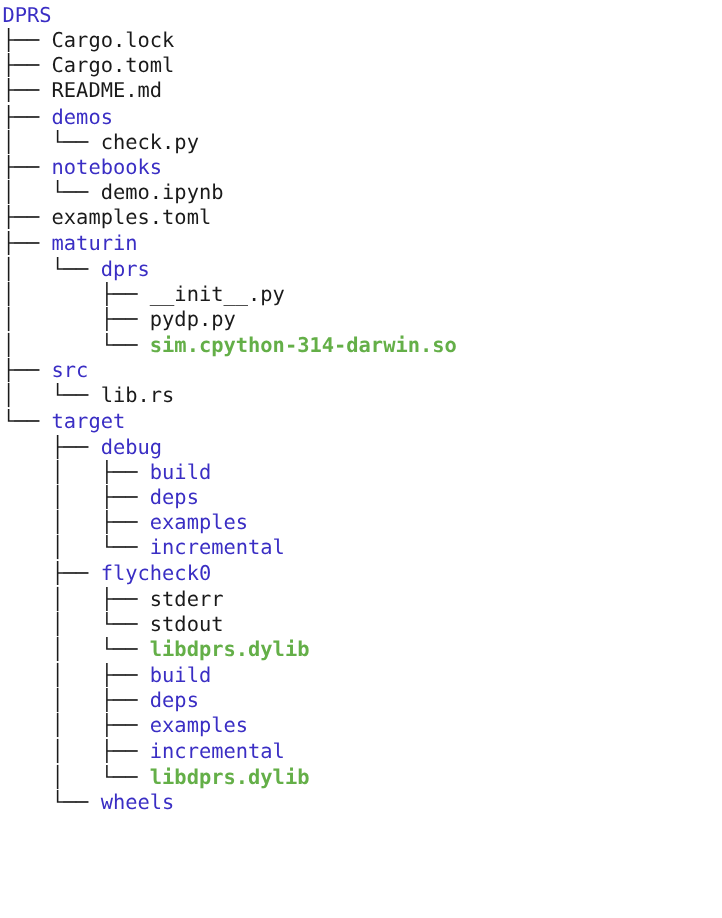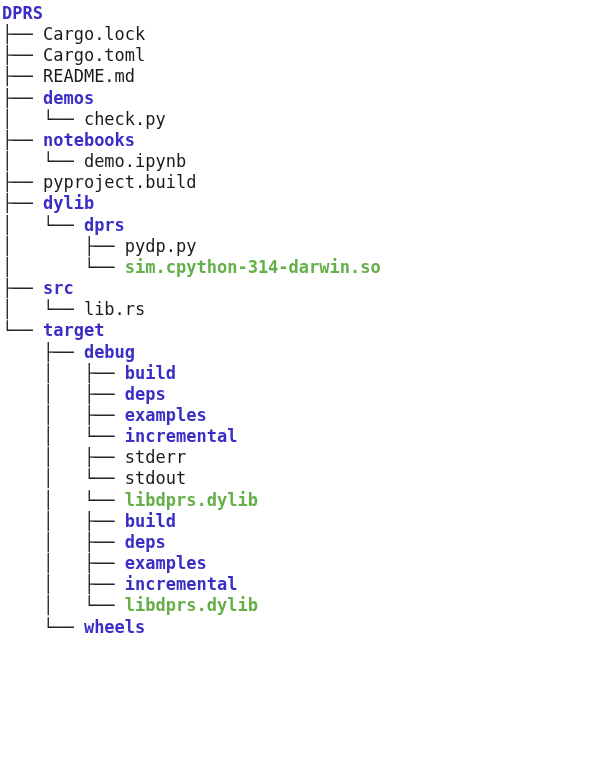--- a/index.html
+++ b/index.html
@@ -30,21 +30,21 @@
   .tree-line {
     white-space: pre;
     height: 21.17px;
   }
   .prefix {
     color: var(--text);
     font-weight: normal;
   }
   .name-directory {
     color: var(--dir);
-    font-weight: bold;
+    font-weight: normal;
   }
   .name-file {
     color: var(--text);
     font-weight: normal;
     text-align: center;
   }
   .name-binary {
     color: var(--bin);
     font-weight: bold;
   }
@@ -54,33 +54,35 @@
 
 <div class="tree">
     <div class="tree-line"><span class="prefix"></span><span class="name-directory">DPRS</span></div>
     <div class="tree-line"><span class="prefix">├── </span><span class="name-file">Cargo.lock</span></div>
     <div class="tree-line"><span class="prefix">├── </span><span class="name-file">Cargo.toml</span></div>
     <div class="tree-line"><span class="prefix">├── </span><span class="name-file">README.md</span></div>
     <div class="tree-line"><span class="prefix">├── </span><span class="name-directory">demos</span></div>
     <div class="tree-line"><span class="prefix">│   └── </span><span class="name-file">check.py</span></div>
     <div class="tree-line"><span class="prefix">├── </span><span class="name-directory">notebooks</span></div>
     <div class="tree-line"><span class="prefix">│   └── </span><span class="name-file">demo.ipynb</span></div>
-    <div class="tree-line"><span class="prefix">├── </span><span class="name-file">pyproject.build</span></div>
-    <div class="tree-line"><span class="prefix">├── </span><span class="name-directory">dylib</span></div>
+    <div class="tree-line"><span class="prefix">├── </span><span class="name-file">examples.toml</span></div>
+    <div class="tree-line"><span class="prefix">├── </span><span class="name-directory">maturin</span></div>
     <div class="tree-line"><span class="prefix">│   └── </span><span class="name-directory">dprs</span></div>
+    <div class="tree-line"><span class="prefix">│       ├── </span><span class="name-file">__init__.py</span></div>
     <div class="tree-line"><span class="prefix">│       ├── </span><span class="name-file">pydp.py</span></div>
     <div class="tree-line"><span class="prefix">│       └── </span><span class="name-binary">sim.cpython-314-darwin.so</span></div>
     <div class="tree-line"><span class="prefix">├── </span><span class="name-directory">src</span></div>
     <div class="tree-line"><span class="prefix">│   └── </span><span class="name-file">lib.rs</span></div>
     <div class="tree-line"><span class="prefix">└── </span><span class="name-directory">target</span></div>
     <div class="tree-line"><span class="prefix">    ├── </span><span class="name-directory">debug</span></div>
     <div class="tree-line"><span class="prefix">    │   ├── </span><span class="name-directory">build</span></div>
     <div class="tree-line"><span class="prefix">    │   ├── </span><span class="name-directory">deps</span></div>
     <div class="tree-line"><span class="prefix">    │   ├── </span><span class="name-directory">examples</span></div>
     <div class="tree-line"><span class="prefix">    │   └── </span><span class="name-directory">incremental</span></div>
+    <div class="tree-line"><span class="prefix">    ├── </span><span class="name-directory">flycheck0</span></div>
     <div class="tree-line"><span class="prefix">    │   ├── </span><span class="name-file">stderr</span></div>
     <div class="tree-line"><span class="prefix">    │   └── </span><span class="name-file">stdout</span></div>
     <div class="tree-line"><span class="prefix">    │   └── </span><span class="name-binary">libdprs.dylib</span></div>
     <div class="tree-line"><span class="prefix">    │   ├── </span><span class="name-directory">build</span></div>
     <div class="tree-line"><span class="prefix">    │   ├── </span><span class="name-directory">deps</span></div>
     <div class="tree-line"><span class="prefix">    │   ├── </span><span class="name-directory">examples</span></div>
     <div class="tree-line"><span class="prefix">    │   ├── </span><span class="name-directory">incremental</span></div>
     <div class="tree-line"><span class="prefix">    │   └── </span><span class="name-binary">libdprs.dylib</span></div>
     <div class="tree-line"><span class="prefix">    └── </span><span class="name-directory">wheels</span></div>
   </div>

